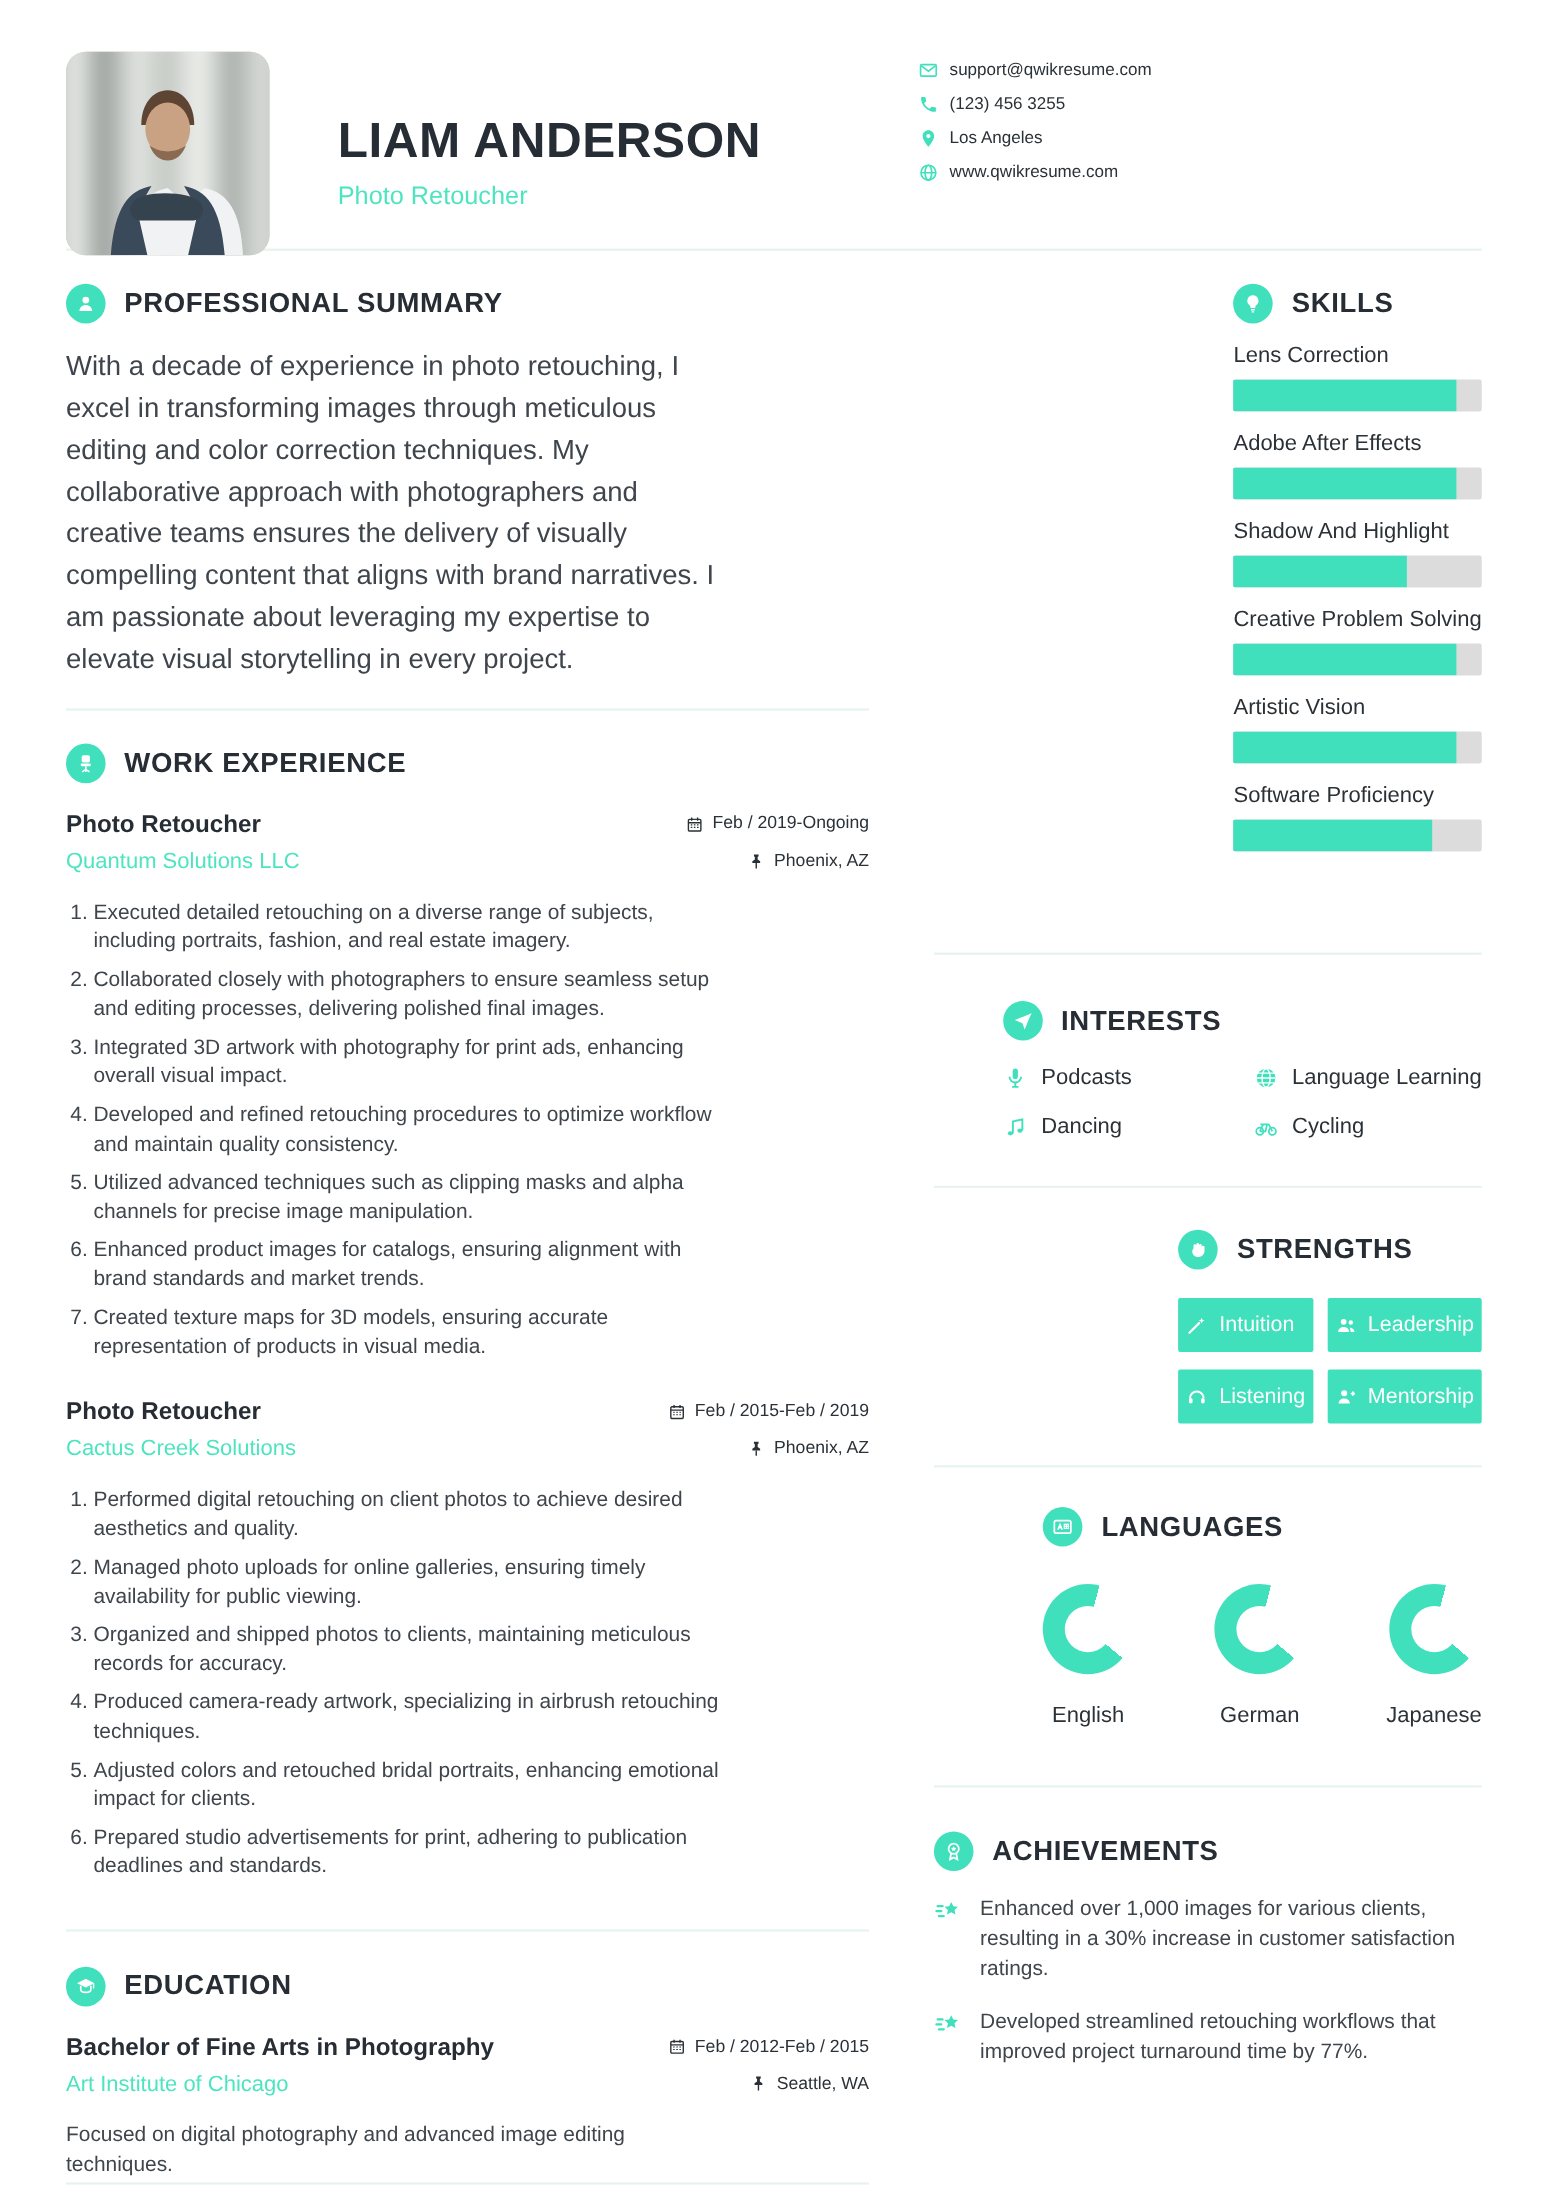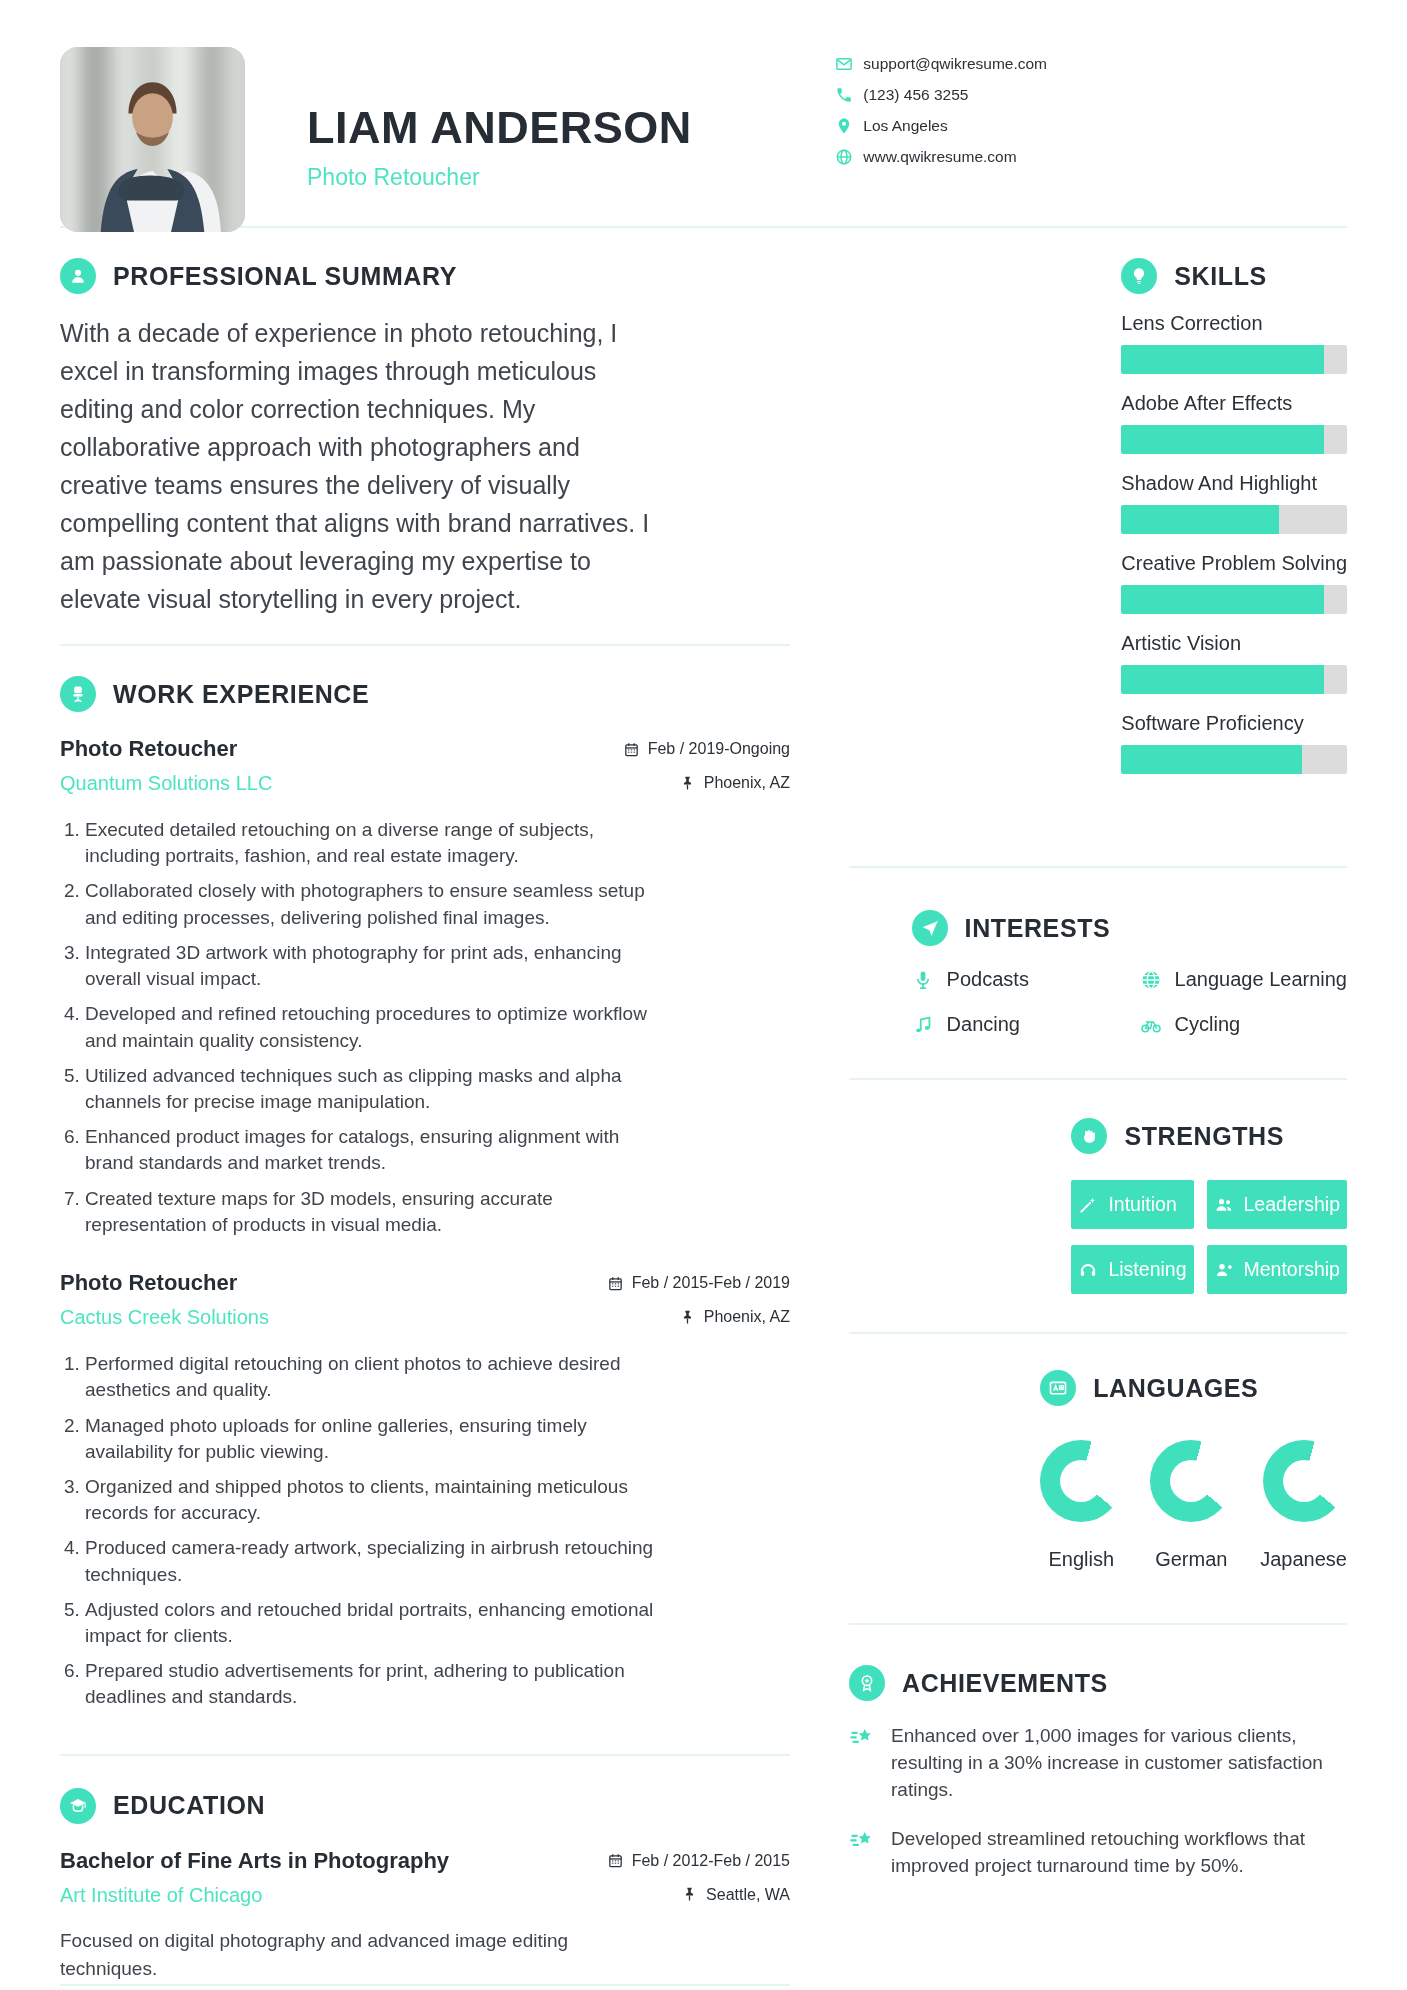--- a/index.html
+++ b/index.html
@@ -85,21 +85,21 @@
   .interest-grid{margin-top:22px;display:grid;grid-template-columns:228px 1fr;row-gap:22px;}
   .interest{display:flex;align-items:center;gap:13px;font-size:20px;color:var(--meta);}
   .interest .i-ico{color:var(--accent);display:flex;}
   .i-ico svg{width:22px;height:22px;}
 
   .badge-grid{margin-top:26px;display:grid;grid-template-columns:auto auto;justify-content:start;gap:16px 13px;}
   .badge{display:inline-flex;align-items:center;gap:10px;background:var(--accent);color:#fff;
     font-size:19.5px;padding:13px 7px;border-radius:2px;}
   .badge svg{width:20px;height:20px;}
 
-  .lang-row{margin-top:34px;display:flex;gap:28px;}
+  .lang-row{margin-top:34px;display:flex;gap:74px;}
   .lang{display:flex;flex-direction:column;align-items:center;}
   .ring{width:82px;height:82px;border-radius:50%;position:relative;}
   .ring::after{content:"";position:absolute;left:20px;top:20px;width:42px;height:42px;border-radius:50%;background:#fff;}
   .lang-label{margin-top:26px;font-size:20px;color:var(--meta);}
 
   .ach-list{margin-top:16px;}
   .ach{display:flex;gap:15px;margin-top:22px;}
   .ach .a-ico{color:var(--accent);flex:none;margin-top:2px;display:flex;}
   .a-ico svg{width:27px;height:27px;}
   .ach p{font-size:19px;line-height:1.42;max-width:458px;}
@@ -533,21 +533,21 @@
             </span>
             <p>Enhanced over 1,000 images for various clients, resulting in a 30% increase in customer satisfaction ratings.</p>
           </div>
           <div class="ach">
             <span class="a-ico">
               <svg viewBox="0 0 24 24">
                   <path d="M14 3.6l1.7 3.4 3.7.5-2.7 2.6.7 3.7L14 12l-3.4 1.8.7-3.7L8.6 7.5l3.7-.5z" fill="currentColor"></path>
                   <path d="M3 7h4M2 11h4M4 15h4" stroke="currentColor" stroke-width="1.8" stroke-linecap="round"></path>
                 </svg>
             </span>
-            <p>Developed streamlined retouching workflows that improved project turnaround time by 50%.</p>
+            <p>Developed streamlined retouching workflows that improved project turnaround time by 77%.</p>
           </div>
         </div>
       </div>
 
       <div class="right-footer">
         <hr class="hr hr-footer">
         <div class="site">www.qwikresume.com</div>
       </div>
     </div>
   </div>

